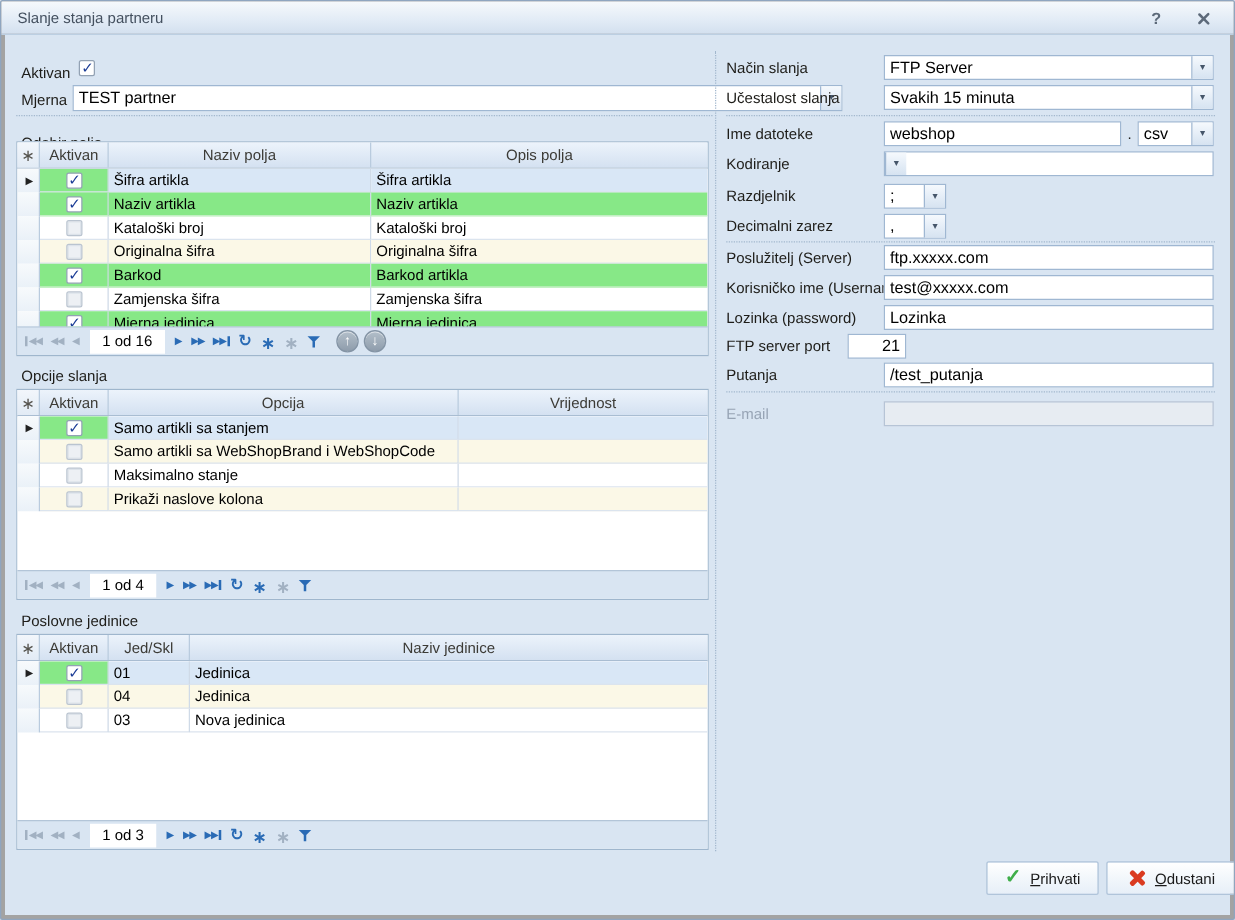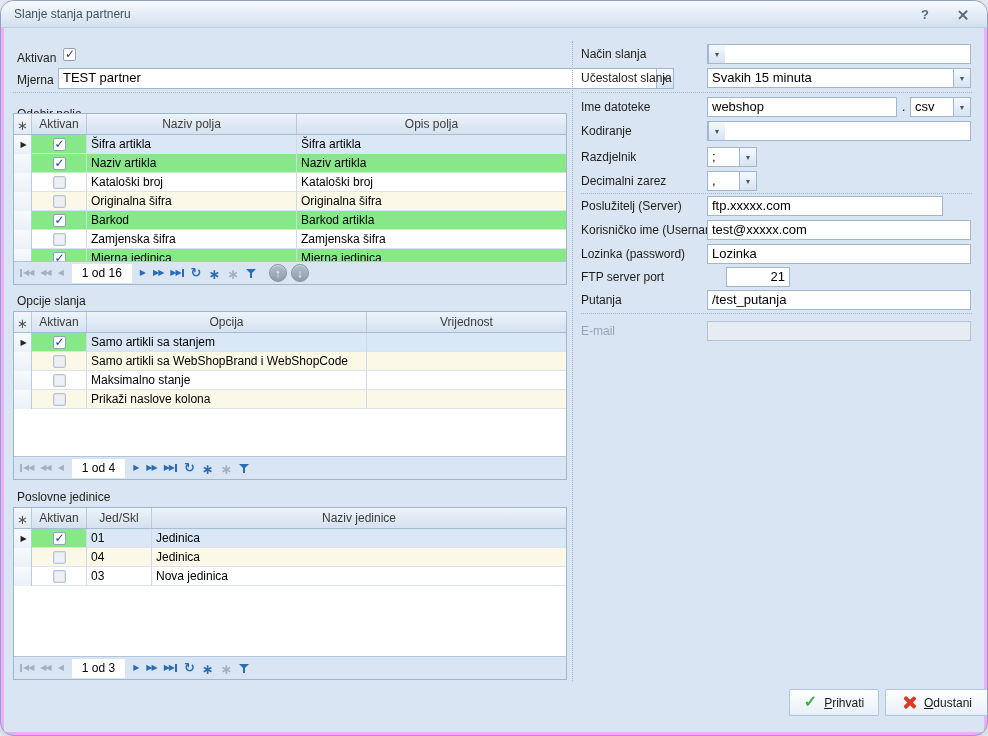--- a/index.html
+++ b/index.html
@@ -1,20 +1,20 @@
 <!DOCTYPE html>
 <html><head>
 <meta charset="utf-8">
 <style>
   * { margin:0; padding:0; box-sizing:border-box; }
   html,body { background:#e8eef5; }
   body { font-family:"Liberation Sans","DejaVu Sans",sans-serif; font-size:12px; color:#1e1d19; }
 
-  .dialog { position:relative; width:988px; height:736px; background:#f0abfc;
-            border:1px solid #8fa5bf; border-radius:14px; overflow:hidden;
+  .dialog { position:relative; width:988px; height:736px; background:#a3a3a3;
+            border:1px solid #8fa5bf; border-radius:2px; overflow:hidden;
             box-shadow:0 2px 8px rgba(60,80,110,.25); }
 
   
   .titlebar { position:absolute; left:0; top:0; right:0; height:27px;
               background:linear-gradient(#f6f9fc,#e3ecf6 55%,#d3e0ef);
               border-bottom:1px solid #bccfe2; display:flex; align-items:center; }
   .titlebar .title { padding-left:13px; color:#44505f; font-size:12px; }
   .tb-ico { position:absolute; top:6px; width:16px; height:15px; display:flex;
             align-items:center; justify-content:center; color:#5d6a7a; cursor:default; }
   .tb-help { right:54px; font-weight:bold; font-size:13px; }
@@ -333,20 +333,21 @@
         <span class="pic pstar">∗</span>
         <span class="pic pstar dis">∗</span>
         <span class="funnel"></span>
       </div>
     </div>
 
     <div class="dotted-v" style="left:568px;top:13px;height:640px"></div>
 
     <div class="lbl" style="left:577px;top:19px">Način slanja</div>
     <div class="field" style="left:703px;top:16px;width:264px">
+      <span class="val">FTP Server</span>
       <span class="ddbtn">▼</span>
     </div>
 
     <div class="lbl" style="left:577px;top:43px">Učestalost slanja</div>
     <div class="field" style="left:703px;top:40px;width:264px">
       <span class="val">Svakih 15 minuta</span>
       <span class="ddbtn">▼</span>
     </div>
 
     <div class="dotted-h" style="left:577px;top:64px;width:391px"></div>
@@ -374,36 +375,36 @@
 
     <div class="lbl" style="left:577px;top:146px">Decimalni zarez</div>
     <div class="field" style="left:703px;top:143px;width:50px">
       <span class="val">,</span>
       <span class="ddbtn">▼</span>
     </div>
 
     <div class="dotted-h" style="left:577px;top:165px;width:391px"></div>
 
     <div class="lbl" style="left:577px;top:171px">Poslužitelj (Server)</div>
-    <div class="field" style="left:703px;top:168px;width:236px">
+    <div class="field" style="left:703px;top:168px;width:264px">
       <span class="val">ftp.xxxxx.com</span>
     </div>
 
     <div class="lbl" style="left:577px;top:195px">Korisničko ime (Username)</div>
     <div class="field" style="left:703px;top:192px;width:264px">
       <span class="val">test@xxxxx.com</span>
     </div>
 
     <div class="lbl" style="left:577px;top:219px">Lozinka (password)</div>
     <div class="field" style="left:703px;top:216px;width:264px">
       <span class="val">Lozinka</span>
     </div>
 
     <div class="lbl" style="left:577px;top:242px">FTP server port</div>
-    <div class="field" style="left:722px;top:239px;width:64px">
+    <div class="field" style="left:674px;top:239px;width:47px">
       <span class="val num">21</span>
     </div>
 
     <div class="lbl" style="left:577px;top:265px">Putanja</div>
     <div class="field" style="left:703px;top:262px;width:264px">
       <span class="val">/test_putanja</span>
     </div>
 
     <div class="dotted-h" style="left:577px;top:285px;width:391px"></div>
 

